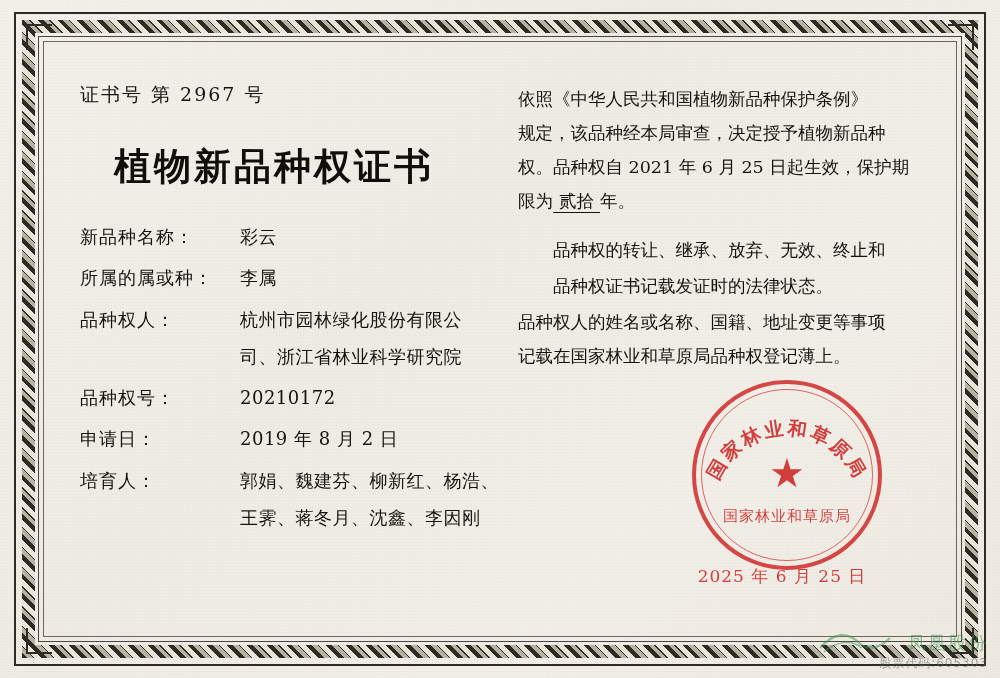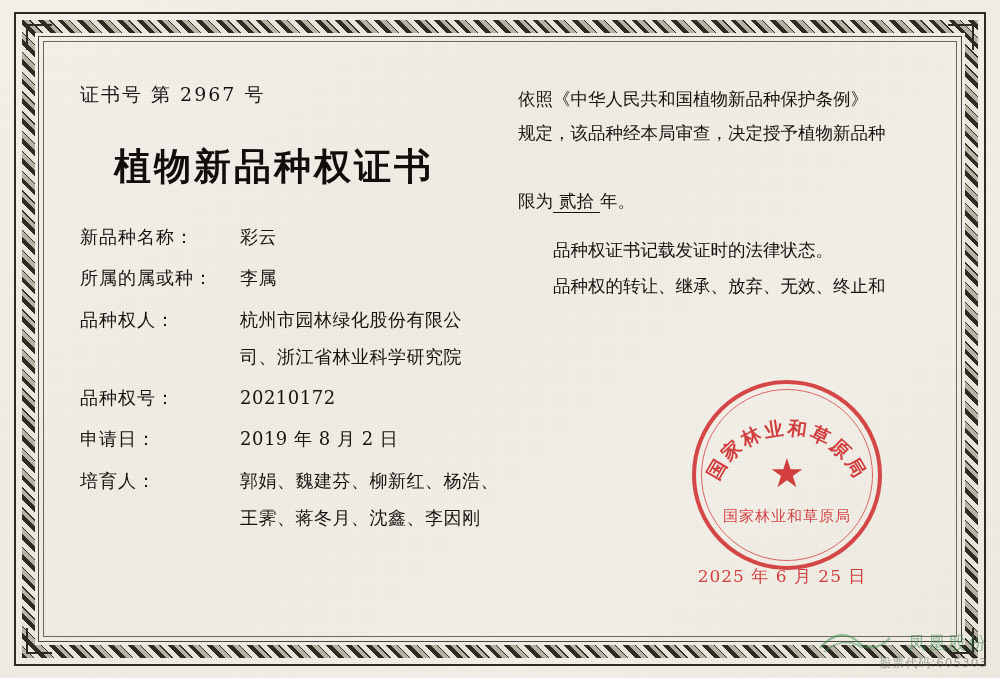--- a/index.html
+++ b/index.html
@@ -309,26 +309,30 @@
           <span class="cont-line">王霁、蒋冬月、沈鑫、李因刚</span>
         </div>
       </div>
 
     </div>
 
     <div class="right-block">
       <p>
         <span>依照《中华人民共和国植物新品种保护条例》</span><br>
         <span>规定，该品种经本局审查，决定授予植物新品种</span><br>
-        <br>
+        <span>权。品种权自 2021 年 6 月 25 日起生效，保护期</span><br>
         <span>限为</span><span class="blank-fill">贰拾</span><span>年。</span>
       </p>
-      <p class="indented">品种权证书记载发证时的法律状态。</p>
       <p class="indented">
         <span>品种权的转让、继承、放弃、无效、终止和</span>
+      </p>
+      <p class="indented">品种权证书记载发证时的法律状态。</p>
+      <p>
+        <span>品种权人的姓名或名称、国籍、地址变更等事项</span><br>
+        <span>记载在国家林业和草原局品种权登记薄上。</span>
       </p>
     </div>
 
     <div class="seal">
       <div class="seal-ring"></div>
       <div class="seal-ring2"></div>
       <svg class="seal-arc" viewBox="0 0 190 190">
         <defs>
           <path id="arcpath" d="M 24,108 A 74,74 0 0 1 166,108" fill="none"></path>
         </defs>

